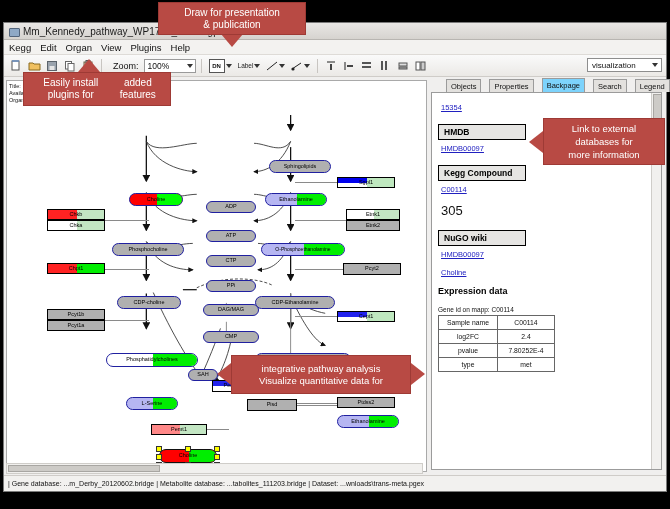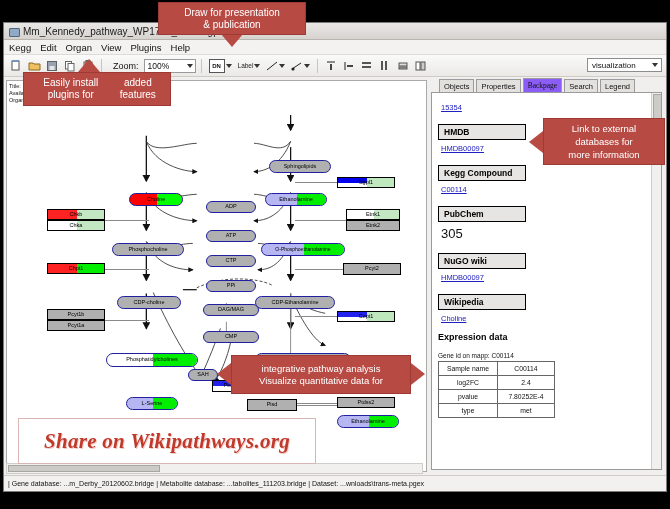--- a/index.html
+++ b/index.html
@@ -40,24 +40,24 @@
             display:flex;align-items:center;padding-left:4px;box-sizing:border-box;position:relative;}
   .viscombo .arw{position:absolute;right:3px;top:4px;width:0;height:0;border-left:3px solid transparent;
           border-right:3px solid transparent;border-top:4px solid #333;}
 
   
   .body{position:absolute;left:0;top:55px;right:0;bottom:19px;display:flex;}
   .canvaswrap{position:relative;flex:1 1 auto;background:#ffffff;border:1px solid #a9a9a9;margin:2px 0 0 2px;overflow:hidden;}
   .sideinfo{position:absolute;left:2px;top:2px;font-size:5.5px;line-height:7px;color:#111;}
 
   .rightpanel{width:239px;flex:0 0 auto;position:relative;background:#f0efee;}
-  .tabrow{display:flex;align-items:center;height:14px;padding-left:12px;gap:2px;}
+  .tabrow{display:flex;align-items:center;height:14px;padding-left:19px;gap:8px;}
   .tab{font-size:7.5px;padding:2px 4px 1px 4px;border:1px solid #9b9b9b;border-bottom:none;
        background:#e3e1de;color:#111;white-space:nowrap;}
-  .tab.active{background:#8b5cf6;font-weight:normal;padding-bottom:2px;font-family:Liberation Serif, serif;}
+  .tab.active{background:#7dd3fc;font-weight:normal;padding-bottom:2px;}
   .panelbox{position:absolute;left:4px;top:14px;right:4px;bottom:2px;background:#fff;border:1px solid #9b9b9b;
             overflow:hidden;}
   .scrollv{position:absolute;right:0;top:0;width:9px;bottom:0;background:#f1f0ee;border-left:1px solid #cfcdc9;}
   .scrollv .thumb{position:absolute;left:1px;top:1px;width:7px;height:40px;background:#cdcbc7;border:1px solid #a8a6a2;}
   .panelinner{position:absolute;left:6px;top:6px;right:12px;bottom:2px;}
   .dbhead{display:inline-block;min-width:88px;border:1px solid #000;background:#e6e5e3;font-size:8.5px;
           font-weight:bold;color:#000;padding:2px 5px;box-sizing:border-box;}
   .dblink{display:block;font-size:7.5px;color:#2020c0;text-decoration:underline;margin:4px 0 9px 3px;}
   .dbplain{display:block;font-size:13px;color:#111;margin:4px 0 9px 3px;}
   .exprhead{font-size:9px;font-weight:bold;color:#000;margin:4px 0 10px 0;}
@@ -474,27 +474,25 @@
           <div class="panelinner">
 
             <a class="dblink" href="#">15354</a>
 
             <div class="dbhead">HMDB</div>
             <a class="dblink" href="#">HMDB00097</a>
 
             <div class="dbhead">Kegg Compound</div>
             <a class="dblink" href="#">C00114</a>
 
-            <div class="dbhead">PubChem</div>
             <span class="dbplain">305</span>
 
             <div class="dbhead">NuGO wiki</div>
             <a class="dblink" href="#">HMDB00097</a>
 
-            <div class="dbhead">Wikipedia</div>
             <a class="dblink" href="#">Choline</a>
 
             <div class="exprhead">Expression data</div>
             <div class="geneid">Gene id on mapp: C00114</div>
 
             <table class="expr">
               <tbody>
                   <tr>
                 <td class="k">Sample name</td>
                 <td class="v">C00114</td>
@@ -550,17 +548,14 @@
   </div>
   <div class="arrow-left" style="left:529px;top:131px;"></div>
 
   <div class="callout" style="left:231px;top:355px;width:180px;height:39px;flex-direction:column;font-size:9.5px;">
     <div>integrative pathway analysis</div>
     <div>Visualize quantitative data  for</div>
   </div>
   <div class="arrow-left" style="left:217px;top:363px;"></div>
   <div class="arrow-right" style="left:411px;top:363px;"></div>
 
-  <div class="sharebox">
-    <span class="sharetxt">Share on Wikipathways.org</span>
-  </div>
 
 </div>
 
 </body></html>

